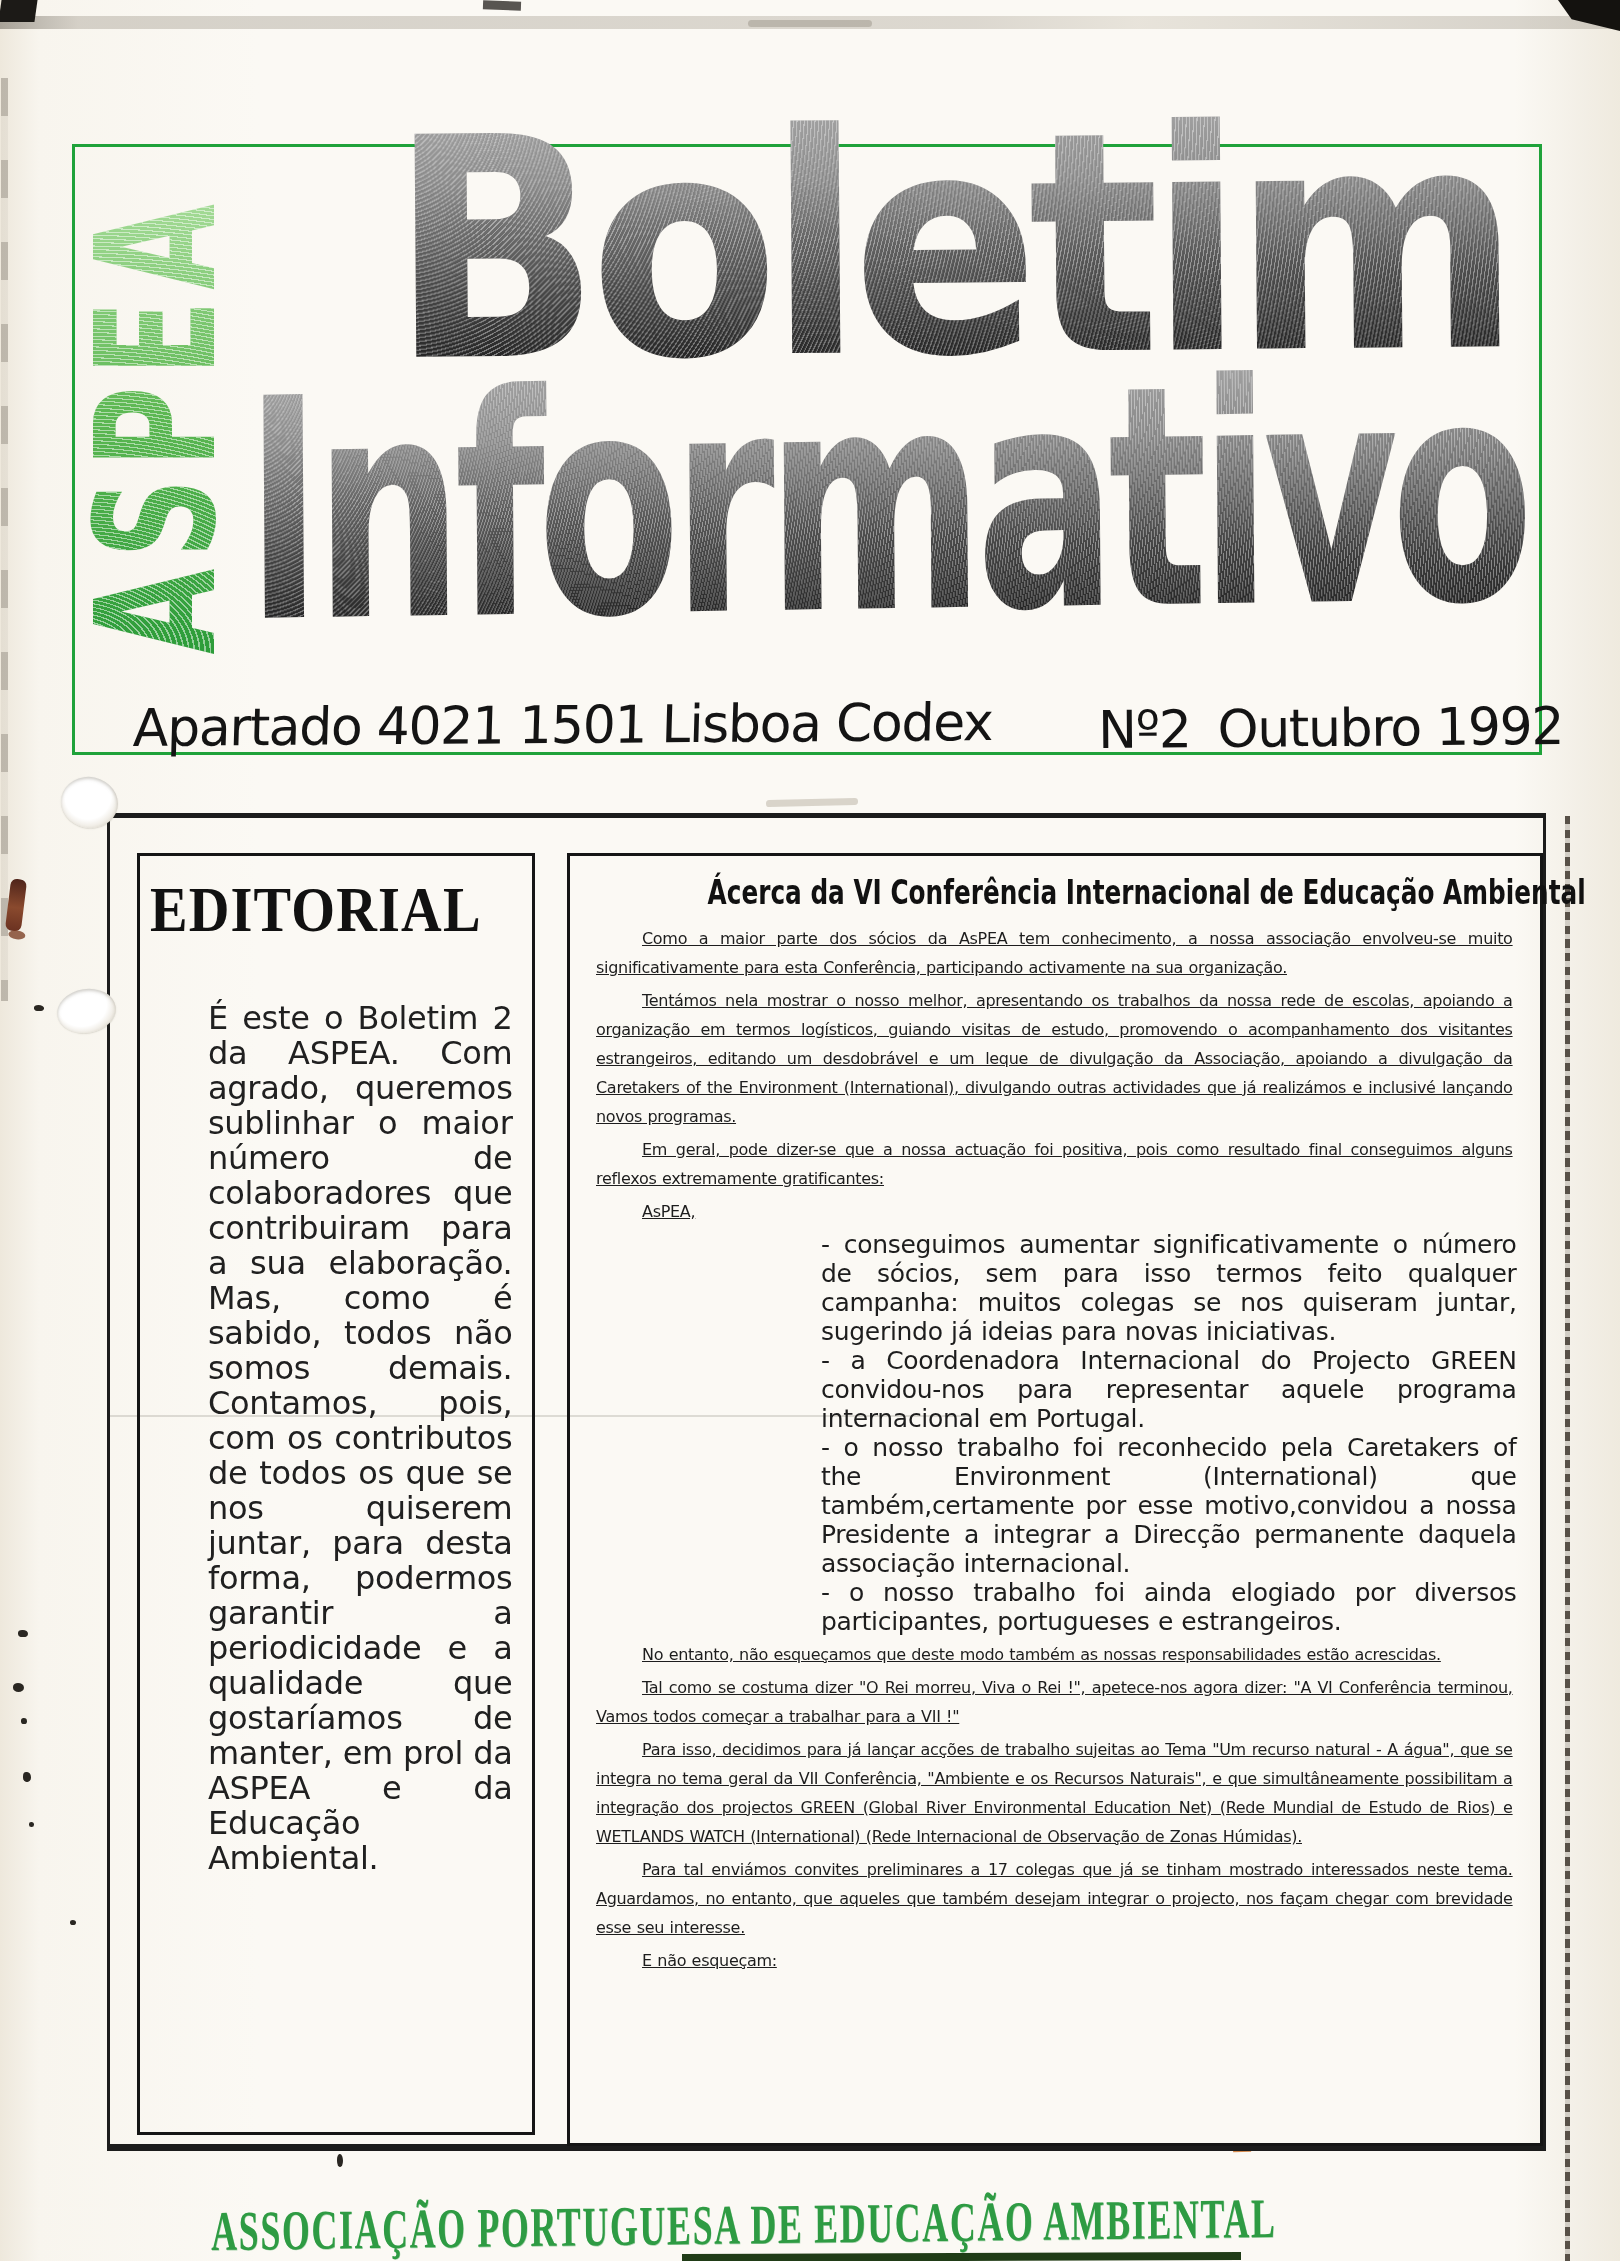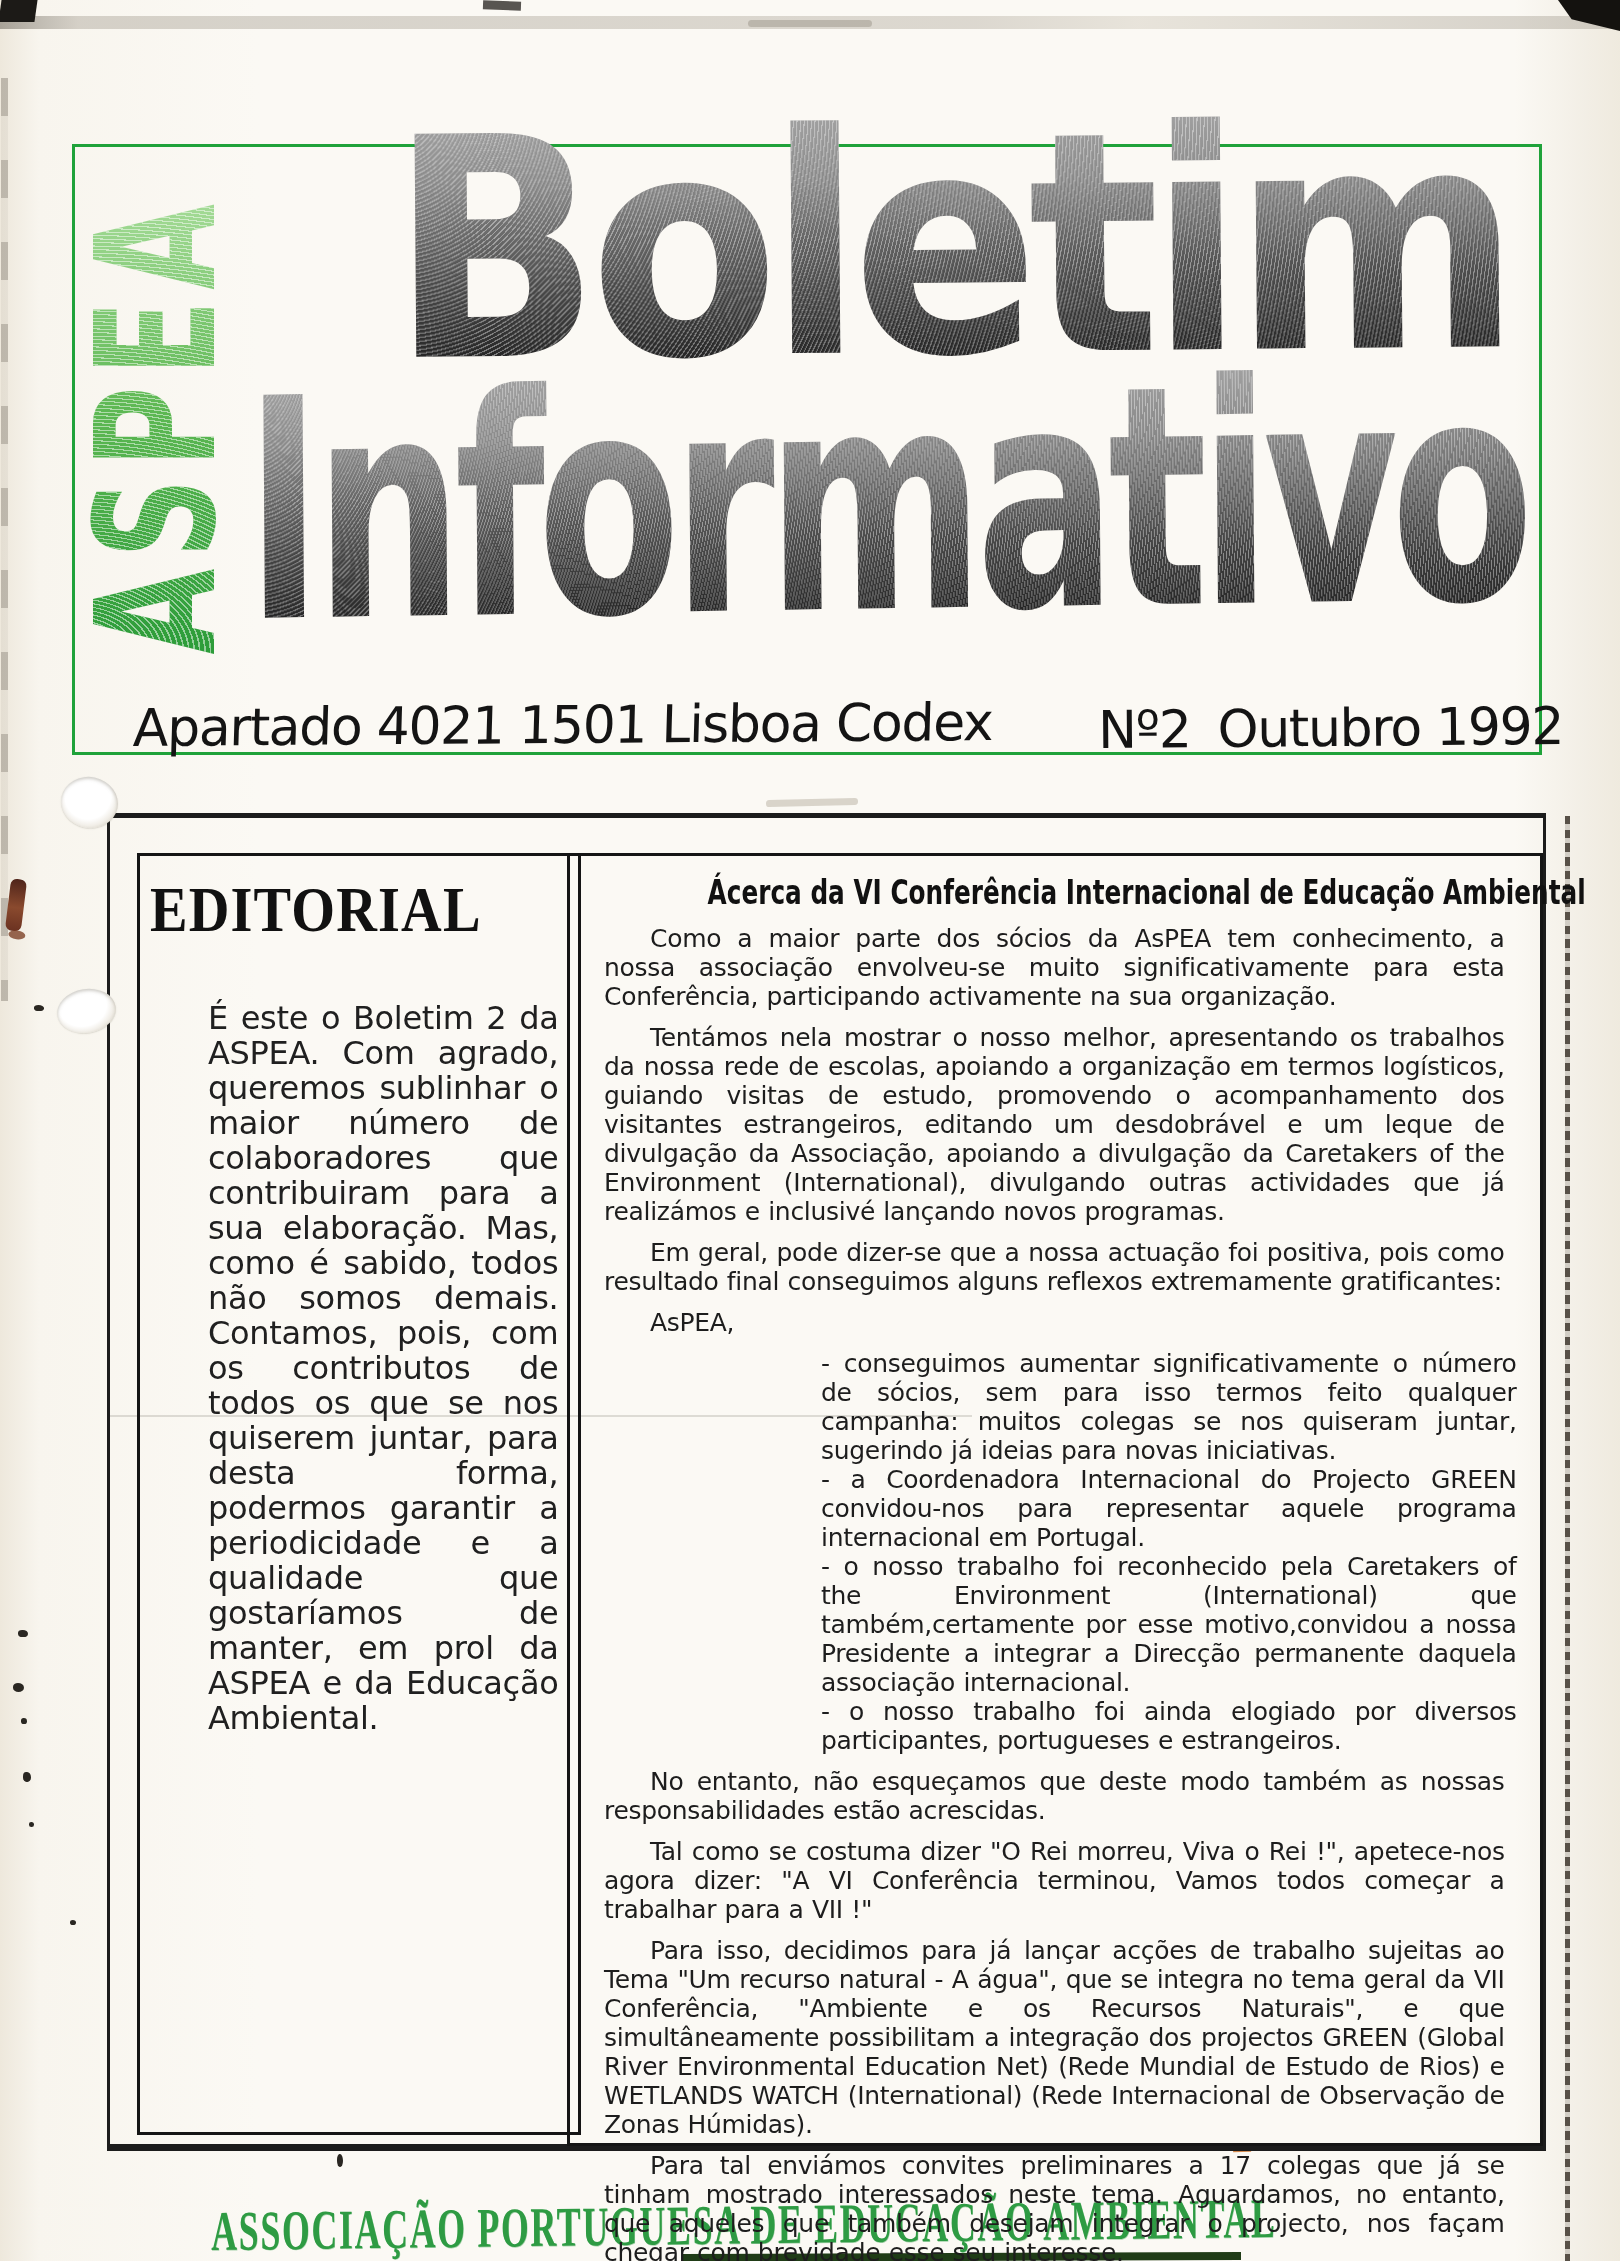--- a/index.html
+++ b/index.html
@@ -48,30 +48,30 @@
       linear-gradient(180deg,#a9a9a9 0%,#8a8a8a 28%,#4a4a4a 62%,#0f0f0f 100%);
     -webkit-background-clip:text;background-clip:text;color:transparent;}
   .title1{left:389px;top:98px;font-size:306px;letter-spacing:-11.7px;transform:scaleX(.9) rotate(-.5deg);transform-origin:left top;}
   .title2{left:244px;top:359px;font-size:306px;letter-spacing:-11.7px;transform:scaleX(.68) rotate(-.6deg);transform-origin:left top;}
   .address{position:absolute;left:133px;top:695px;font-size:52px;letter-spacing:-1.3px;color:#141414;transform:rotate(-.4deg) skewX(-2deg);z-index:3;}
   .issue{position:absolute;left:1098px;top:698px;font-size:52px;letter-spacing:-1.3px;color:#141414;transform:rotate(-.5deg);z-index:3;}
   .issue .gap{display:inline-block;width:27px;}
   
   .outer-box{position:absolute;left:107px;top:813px;width:1439px;height:1338px;box-sizing:border-box;
     border:3.9px solid #1c1c1c;border-top-width:5.9px;border-bottom-width:7.2px;z-index:1;}
-  .editorial-box{position:absolute;left:137px;top:853px;width:444px;height:1282px;box-sizing:border-box;border:3.9px solid #151515;z-index:2;background:rgba(251,249,244,.0);}
+  .editorial-box{position:absolute;left:137px;top:853px;width:398px;height:1282px;box-sizing:border-box;border:3.9px solid #151515;z-index:2;background:rgba(251,249,244,.0);}
   .editorial-heading{margin:17px 0 0 10.4px;font-family:"Liberation Serif",serif;font-weight:700;font-size:64px;letter-spacing:1.3px;
     transform:scaleX(.88);transform-origin:left;white-space:nowrap;color:#111;}
   .ep{margin:0 19.5px 0 68px;font-size:32px;line-height:35px;text-align:justify;letter-spacing:-0.3px;color:#202020;}
   .ep.first{margin-top:54px;}
   .faded-strong{color:#9a9a9a;}
   .article-box{position:absolute;left:567px;top:853px;width:976px;height:1293px;box-sizing:border-box;border:3.9px solid #151515;z-index:2;
     padding:11.7px 23.4px 0 22px;}
   .article-title{font-weight:700;font-size:33px;text-align:center;white-space:nowrap;transform:scaleX(.75);transform-origin:center;margin:5.2px 0 11.7px 0;color:#111;}
-  .ap{margin:12px;font-size:25px;line-height:29px;text-align:justify;text-indent:46px;letter-spacing:-0.3px;word-spacing:0.7px;color:#1d1d1d;}
+  .ap{margin:4px;font-size:16px;line-height:29px;text-align:justify;text-indent:46px;letter-spacing:-0.3px;word-spacing:0.7px;color:#1d1d1d;text-decoration:underline;}
   .ap.noj{text-align:left;}
   .ab{margin:0 0 0 229px;font-size:25px;line-height:29px;text-align:justify;letter-spacing:-0.3px;word-spacing:0.7px;color:#1d1d1d;}
   
   .footer-text{position:absolute;left:211px;top:2199px;font-family:"Liberation Serif",serif;font-weight:700;font-size:56px;letter-spacing:2.6px;
     color:#2e9b43;white-space:nowrap;transform:scaleX(.64) rotate(-.45deg);transform-origin:left top;text-shadow:0.7px 0.7px 0 rgba(46,155,67,.4);}
 </style>
 </head>
 <body>
 
 <div class="page">

